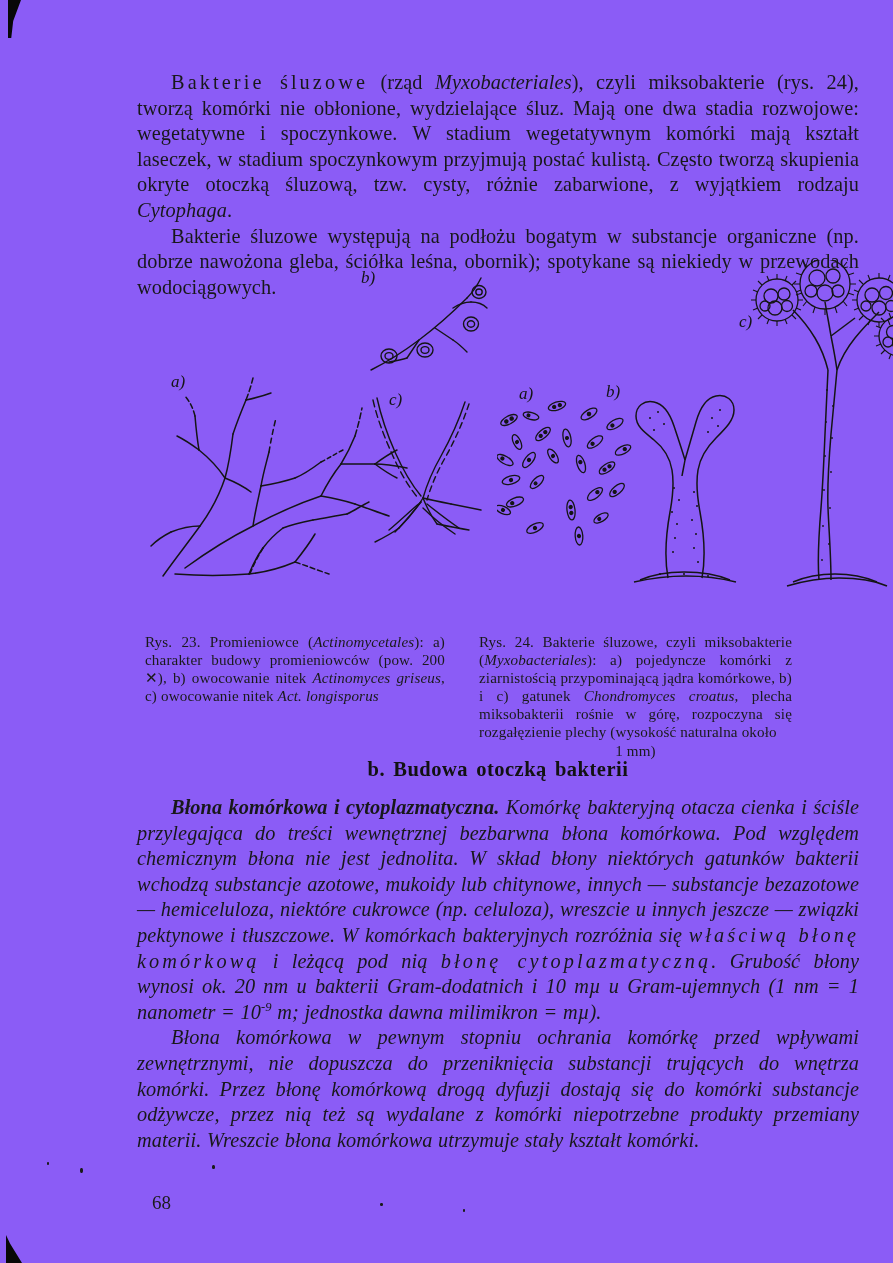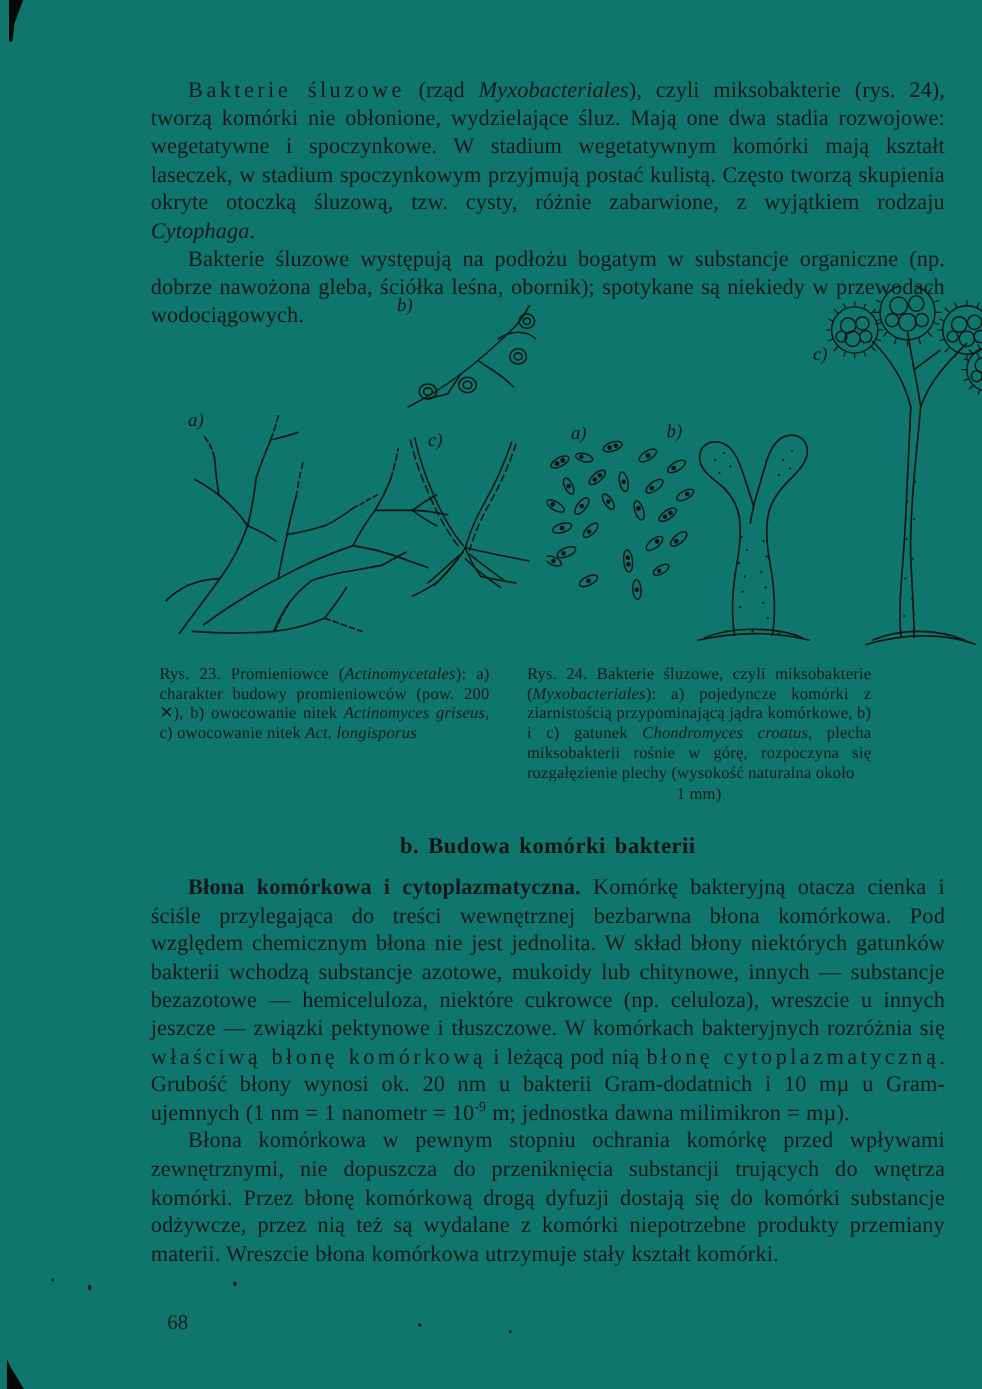--- a/index.html
+++ b/index.html
@@ -9,21 +9,21 @@
     background: #ffffff;
   }
   body {
     font-family: "Liberation Serif", "DejaVu Serif", serif;
     color: #161616;
   }
   #page {
     position: relative;
     width: 893px;
     height: 1263px;
-    background: #0f766e;
+    background: #8b5cf6;
     overflow: hidden;
   }
   
   .scan-corner {
     position: absolute;
     background: #080808;
     pointer-events: none;
   }
   .scan-corner.tl {
     left: 8px; top: 0px;
@@ -78,20 +78,21 @@
   }
 
   
   .caption {
     position: absolute;
     font-size: 15.1px;
     line-height: 18.1px;
     text-align: justify;
     color: #1a1a1a;
     letter-spacing: 0.15px;
+    margin-top: 29px;
   }
   .caption .center-last {
     display: block;
     text-align: center;
   }
   .caption-23 { left: 145px; top: 604px; width: 300px; }
   .caption-24 { left: 479px; top: 604px; width: 313px; }
 
   
   .figure-area {
@@ -466,21 +467,21 @@
           <circle cx="95" cy="300" r="0.9"></circle>
         </g>
       </svg>
       <div class="fig-label" style="left:12px; top:52px;">c)</div>
     </div>
   </div>
 
   <div class="caption caption-23" id="cap23"><span>Rys. 23. Promieniowce (</span><span class="ital">Actinomycetales</span><span>): a) charakter budowy promieniowców (pow. 200 ✕), b) owocowanie nitek </span><span class="ital">Actinomyces griseus</span><span>, c) owocowanie nitek </span><span class="ital">Act. longisporus</span></div>
   <div class="caption caption-24" id="cap24"><span>Rys. 24. Bakterie śluzowe, czyli miksobakterie (</span><span class="ital">Myxobacteriales</span><span>): a) pojedyncze komórki z ziarnistością przypominającą jądra komórkowe, b) i c) gatunek </span><span class="ital">Chondromyces croatus</span><span>, plecha miksobakterii rośnie w górę, rozpoczyna się rozgałęzienie plechy (wysokość naturalna około</span><span class="center-last">1 mm)</span></div>
 
-  <h2 class="section-heading" style="position:absolute; left:137px; top:758px; width:722px;">b. Budowa komórki bakterii</h2>
-
-  <div class="col" style="top:795px;">
+  <h2 class="section-heading" style="position:absolute; left:137px; top:758px; width:722px;">b. Budowa otoczką bakterii</h2>
+
+  <div class="col" style="top:795px;font-style:italic;">
     <p class="body indent" id="p3"><span class="bold">Błona komórkowa i cytoplazmatyczna.</span><span> Komórkę bakteryjną otacza cienka i ściśle przylegająca do treści wewnętrznej bezbarwna błona komórkowa. Pod względem chemicznym błona nie jest jednolita. W skład błony niektórych gatunków bakterii wchodzą substancje azotowe, mukoidy lub chitynowe, innych — substancje bezazotowe — hemiceluloza, niektóre cukrowce (np. celuloza), wreszcie u innych jeszcze — związki pektynowe i tłuszczowe. W komórkach bakteryjnych rozróżnia się </span><span class="sp">właściwą błonę komórkową</span><span> i leżącą pod nią </span><span class="sp">błonę cytoplazmatyczną</span><span>. Grubość błony wynosi ok. 20 nm u bakterii Gram-dodatnich i 10 mµ u Gram-ujemnych (1 nm = 1 nanometr = 10</span><sup>-9</sup><span> m; jednostka dawna milimikron = mµ).</span></p>
     <p class="body indent" id="p4"><span>Błona komórkowa w pewnym stopniu ochrania komórkę przed wpływami zewnętrznymi, nie dopuszcza do przeniknięcia substancji trujących do wnętrza komórki. Przez błonę komórkową drogą dyfuzji dostają się do komórki substancje odżywcze, przez nią też są wydalane z komórki niepotrzebne produkty przemiany materii. Wreszcie błona komórkowa utrzymuje stały kształt komórki.</span></p>
   </div>
 
   <div class="page-number">68</div>
 </div>
 
 </body></html>

